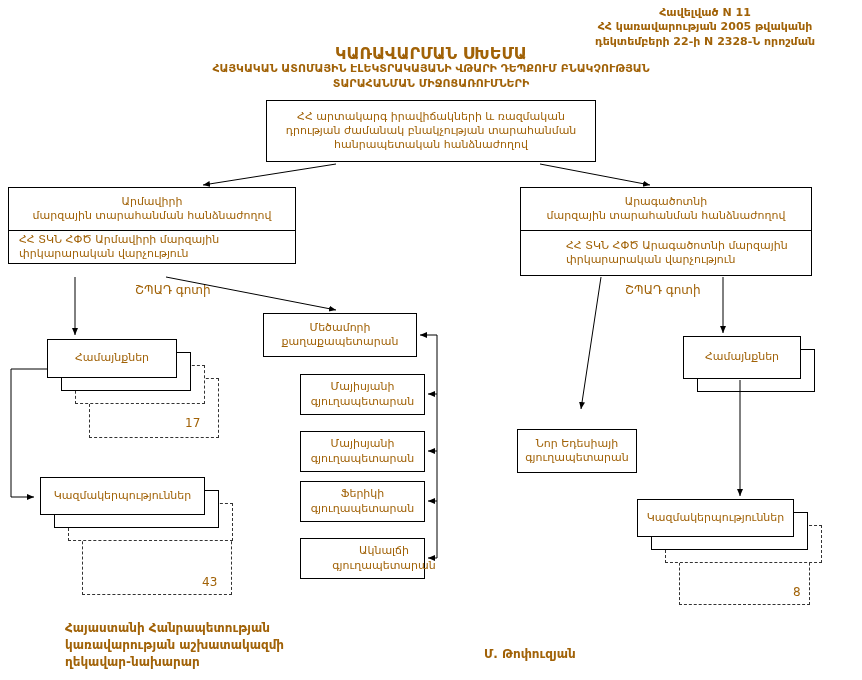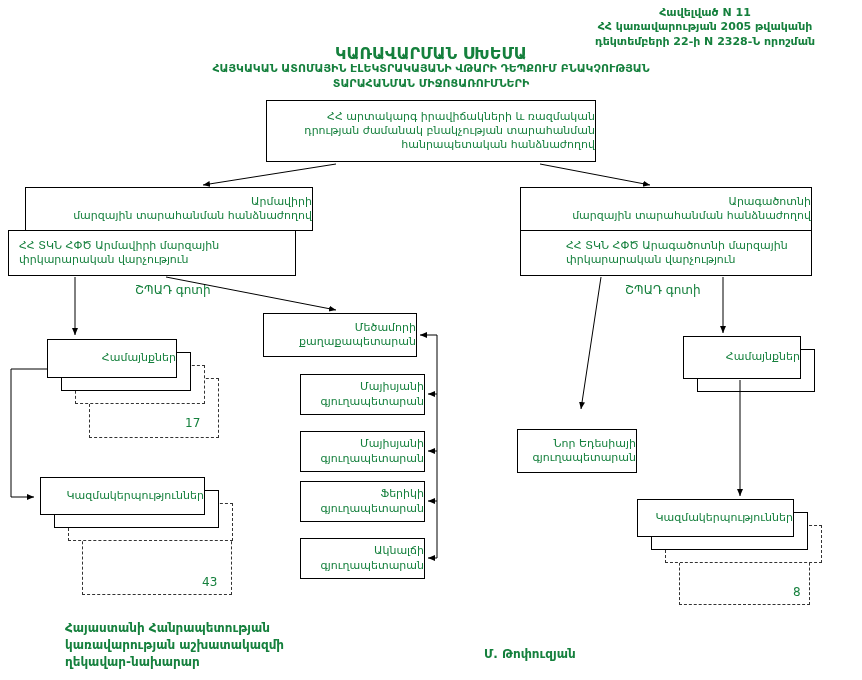--- a/index.html
+++ b/index.html
@@ -1,38 +1,38 @@
 <!DOCTYPE html>
 <html><head>
 <meta charset="utf-8">
 <style>
   * { margin:0; padding:0; box-sizing:border-box; }
   html,body { background:#fff; }
   .page {
-    position:relative; width:862px; height:680px; background:#fff; color:#15803d;
+    position:relative; width:862px; height:680px; background:#fff; color:#a16207;
     font-family:"DejaVu Sans", sans-serif; overflow:hidden;
   }
   .b {
     position:absolute; border:1px solid #000; background:#fff;
-    display:flex; flex-direction:column; justify-content:center; align-items:flex-end;
+    display:flex; flex-direction:column; justify-content:center; align-items:center;
     text-align:center; font-size:11px; line-height:1.3;
   }
   .b.left-al { align-items:flex-start; text-align:left; padding-left:10px; padding-right:6px; }
   .dash { border-style:dashed; border-color:#333; }
   .txt { position:absolute; font-size:11px; line-height:1.3; }
   .bold { font-weight:bold; }
 
   #annex       { left:555px; top:6px;  width:300px; text-align:center; font-size:11px; }
   #title-main  { left:0;     top:44px; width:862px; text-align:center; font-size:16px; }
   #title-sub   { left:0;     top:62px; width:862px; text-align:center; font-size:11px; line-height:1.35; }
 
   #box-republican { left:266px; top:100px; width:330px; height:62px; }
 
-  #armavir-top      { left:25px;   top:187px; width:288px; height:44px; }
-  #armavir-bottom   { left:8px;   top:230px; width:288px; height:46px; }
+  #armavir-top      { left:8px;   top:187px; width:288px; height:44px; }
+  #armavir-bottom   { left:8px;   top:230px; width:288px; height:34px; }
   #aragatsotn-top   { left:520px; top:187px; width:292px; height:44px; }
   #aragatsotn-bottom{ left:520px; top:230px; width:292px; height:46px;padding-left:45px; }
 
   #comm-l-1 { left:47px; top:339px; width:130px; height:39px; z-index:4; }
   #comm-l-2 { left:61px; top:352px; width:130px; height:39px; z-index:3; }
   #comm-l-3 { left:75px; top:365px; width:130px; height:39px; z-index:2; }
   #comm-l-4 { left:89px; top:378px; width:130px; height:60px; z-index:1; }
   #count-17 { left:185px; top:416px; font-size:12px; z-index:5; }
 
   #org-l-1 { left:40px; top:477px; width:165px; height:38px; z-index:4; }

